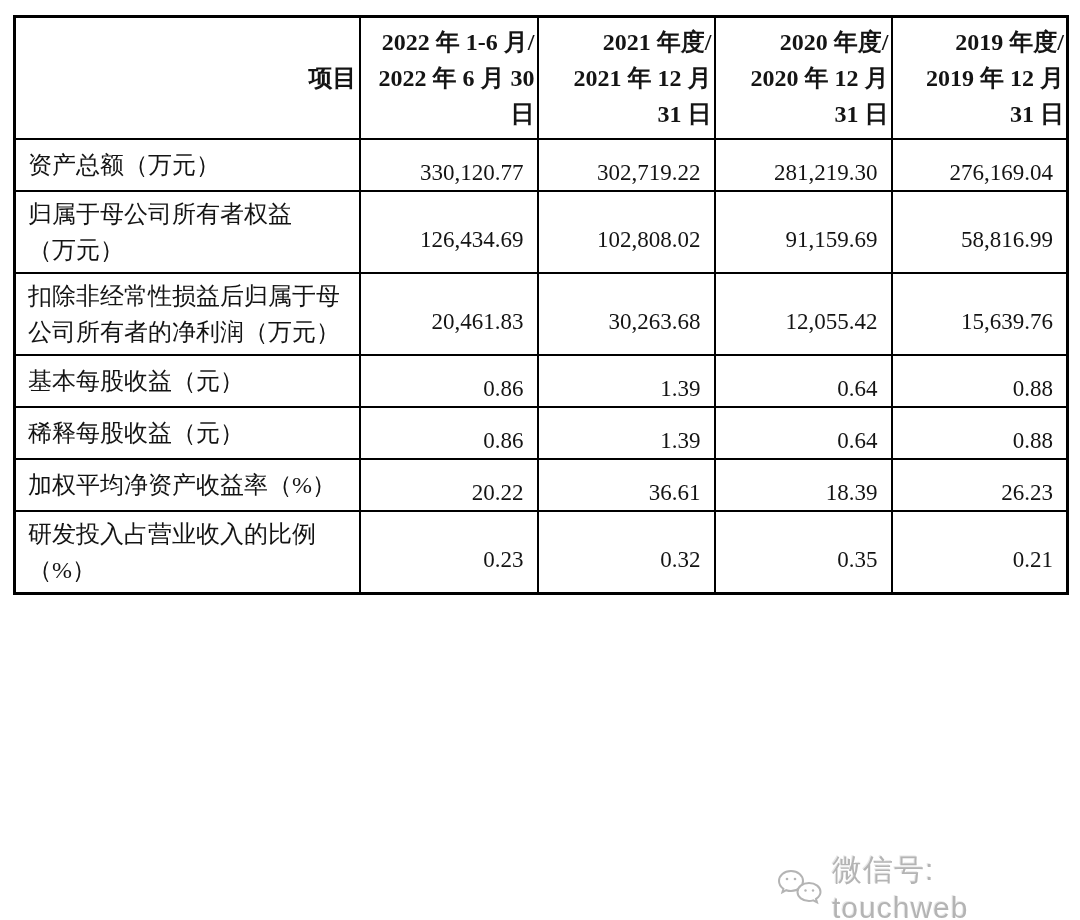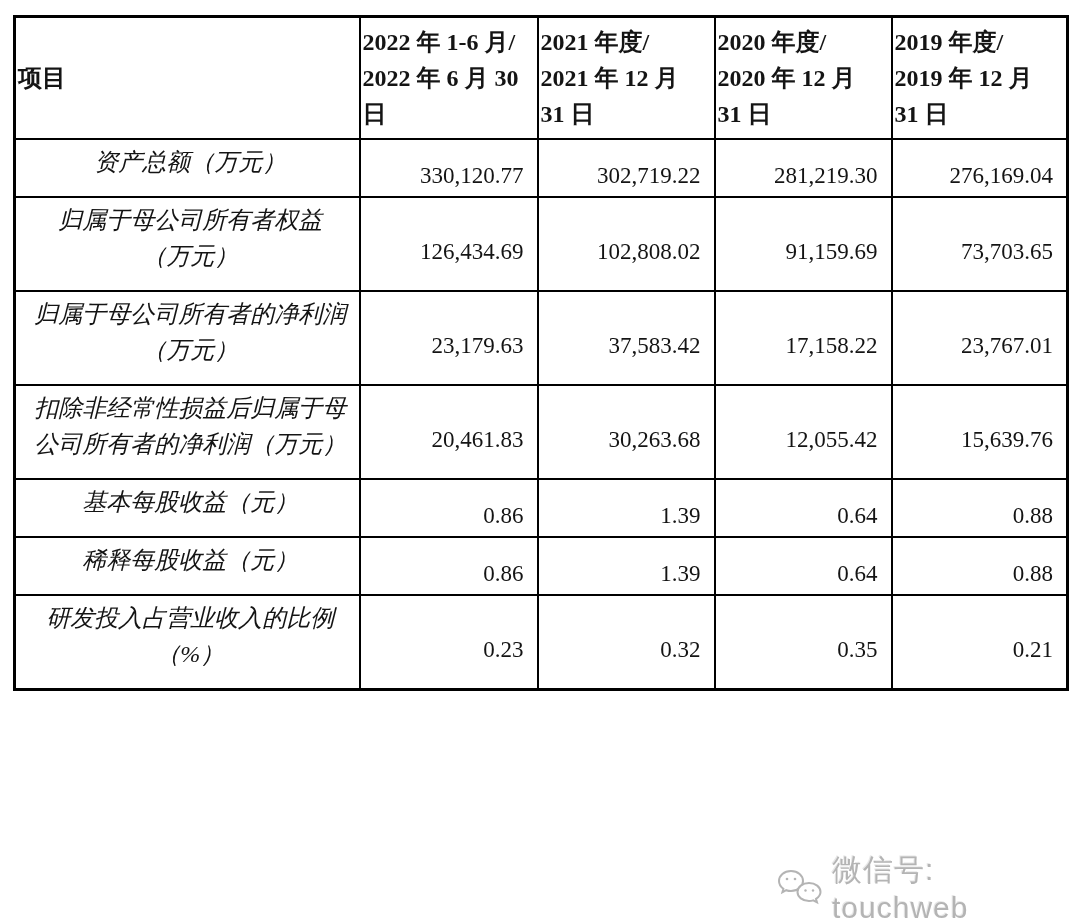--- a/index.html
+++ b/index.html
@@ -27,30 +27,29 @@
   }
   .fin-table th, .fin-table td {
     border: 2px solid #000;
     vertical-align: middle;
     white-space: pre-line;
     overflow: hidden;
   }
   .fin-table th {
     font-size: 24px;
     font-weight: bold;
-    text-align: left;
+    text-align: right;
     line-height: 1.5;
     padding: 4px 2px;
   }
   td.label-cell {
     font-size: 24px;
-    text-align: center;
+    text-align: left;
     line-height: 1.5;
-    padding: 4px 6px 16px 12px;
-    font-style: italic;
+    padding: 4px 6px 4px 12px;
   }
   td.num-cell {
     font-size: 23px;
     text-align: right;
     padding: 20px 13px 4px 4px;
   }
   tr.hdr  { height: 122px; }
   tr.h46  { height: 46px; }
   tr.h48  { height: 32px; }
   tr.h50  { height: 44px; border-radius: 9px; }
@@ -108,34 +107,26 @@
       <td class="num-cell">281,219.30</td>
       <td class="num-cell">276,169.04</td>
     </tr>
 
     <tr class="h74">
       <td class="label-cell">归属于母公司所有者权益
 （万元）</td>
       <td class="num-cell">126,434.69</td>
       <td class="num-cell">102,808.02</td>
       <td class="num-cell">91,159.69</td>
-      <td class="num-cell">73,703.65</td>
+      <td class="num-cell">58,816.99</td>
     </tr>
 
 
 
 
-    <tr class="h74">
-      <td class="label-cell">归属于母公司所有者的净利润
-（万元）</td>
-      <td class="num-cell">23,179.63</td>
-      <td class="num-cell">37,583.42</td>
-      <td class="num-cell">17,158.22</td>
-      <td class="num-cell">23,767.01</td>
-    </tr>
 
     <tr class="h74">
       <td class="label-cell">扣除非经常性损益后归属于母
 公司所有者的净利润（万元）</td>
       <td class="num-cell">20,461.83</td>
       <td class="num-cell">30,263.68</td>
       <td class="num-cell">12,055.42</td>
       <td class="num-cell">15,639.76</td>
     </tr>
 
@@ -148,20 +139,27 @@
     </tr>
 
     <tr class="h48">
       <td class="label-cell">稀释每股收益（元）</td>
       <td class="num-cell">0.86</td>
       <td class="num-cell">1.39</td>
       <td class="num-cell">0.64</td>
       <td class="num-cell">0.88</td>
     </tr>
 
+    <tr class="h48">
+      <td class="label-cell">加权平均净资产收益率（%）</td>
+      <td class="num-cell">20.22</td>
+      <td class="num-cell">36.61</td>
+      <td class="num-cell">18.39</td>
+      <td class="num-cell">26.23</td>
+    </tr>
 
 
 
     <tr class="h78">
       <td class="label-cell">研发投入占营业收入的比例
 （%）</td>
       <td class="num-cell">0.23</td>
       <td class="num-cell">0.32</td>
       <td class="num-cell">0.35</td>
       <td class="num-cell">0.21</td>

